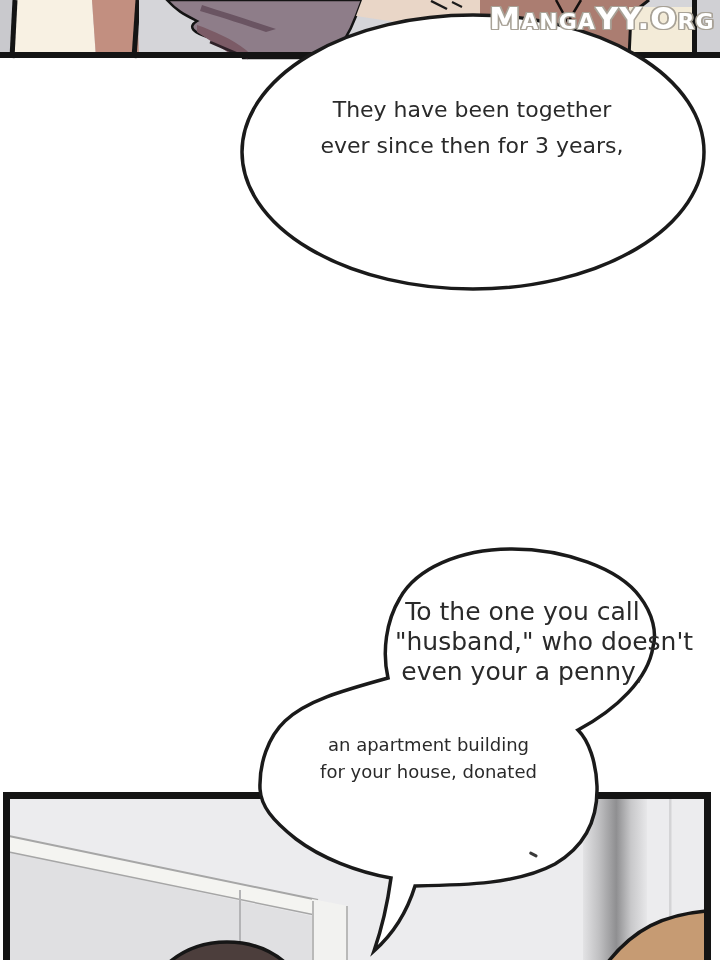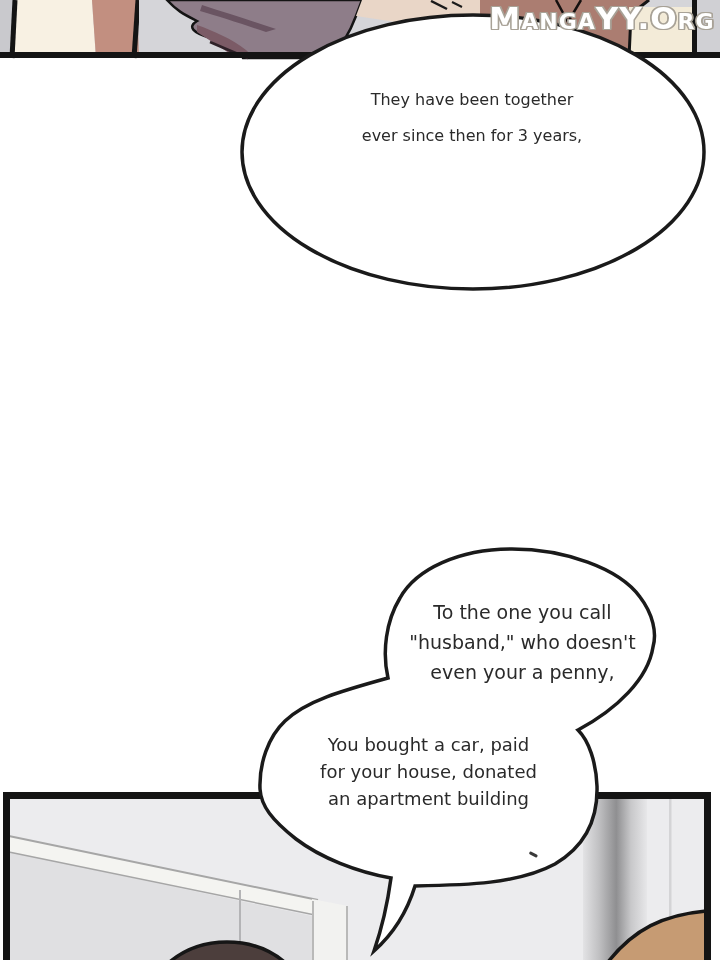--- a/index.html
+++ b/index.html
@@ -7,22 +7,22 @@
     position:relative; width:720px; height:960px; overflow:hidden;
     background:#ffffff;
     font-family:"DejaVu Sans", sans-serif;
   }
   .art { position:absolute; left:0; top:0; z-index:1; }
   .btext {
     position:absolute; z-index:3; text-align:center; color:#2a2a2a;
     font-family:"DejaVu Sans", sans-serif;
   }
   .btext .line { white-space:nowrap; }
-  .b1 { left:252px; top:82px;  width:440px; font-size:16px; line-height:36px; }
-  .b2 { left:395px; top:597px; width:255px; font-size:19px; line-height:30px; }
+  .b1 { left:252px; top:92px;  width:440px; font-size:22px; line-height:36px; }
+  .b2 { left:395px; top:597px; width:255px; font-size:25px; line-height:30px; }
   .b3 { left:266px; top:731px; width:325px; font-size:18px; line-height:27px; }
   .watermark {
     position:absolute; left:486px; top:0px; width:232px; z-index:4;
     font-size:31px; font-weight:bold; font-variant:small-caps;
     letter-spacing:1px; text-align:center; color:#ffffff;
     text-shadow:
       -1.4px -1.4px 0 #a8a297, 1.4px -1.4px 0 #a8a297,
       -1.4px  1.4px 0 #a8a297, 1.4px  1.4px 0 #a8a297,
       -1.4px  0     0 #a8a297, 1.4px  0     0 #a8a297,
        0     -1.4px 0 #a8a297, 0      1.4px 0 #a8a297;
@@ -126,22 +126,21 @@
     <div class="line">ever since then for 3 years,</div>
   </div>
 
   <div class="btext b2">
     <div class="line">To the one you call</div>
     <div class="line">"husband," who doesn't</div>
     <div class="line">even your a penny,</div>
   </div>
 
   <div class="btext b3">
-    <div class="line">You bought a car, paid</div>
+    <div class="line">an apartment building</div>
     <div class="line">for your house, donated</div>
-    <div class="line">an apartment building</div>
   </div>
 
   <div class="small-mark"></div>
 
   <div class="watermark">MangaYY.Org</div>
 
 </div>
 
 </body></html>

